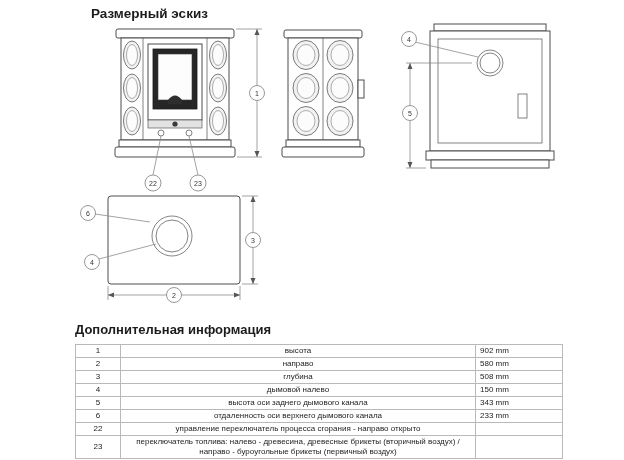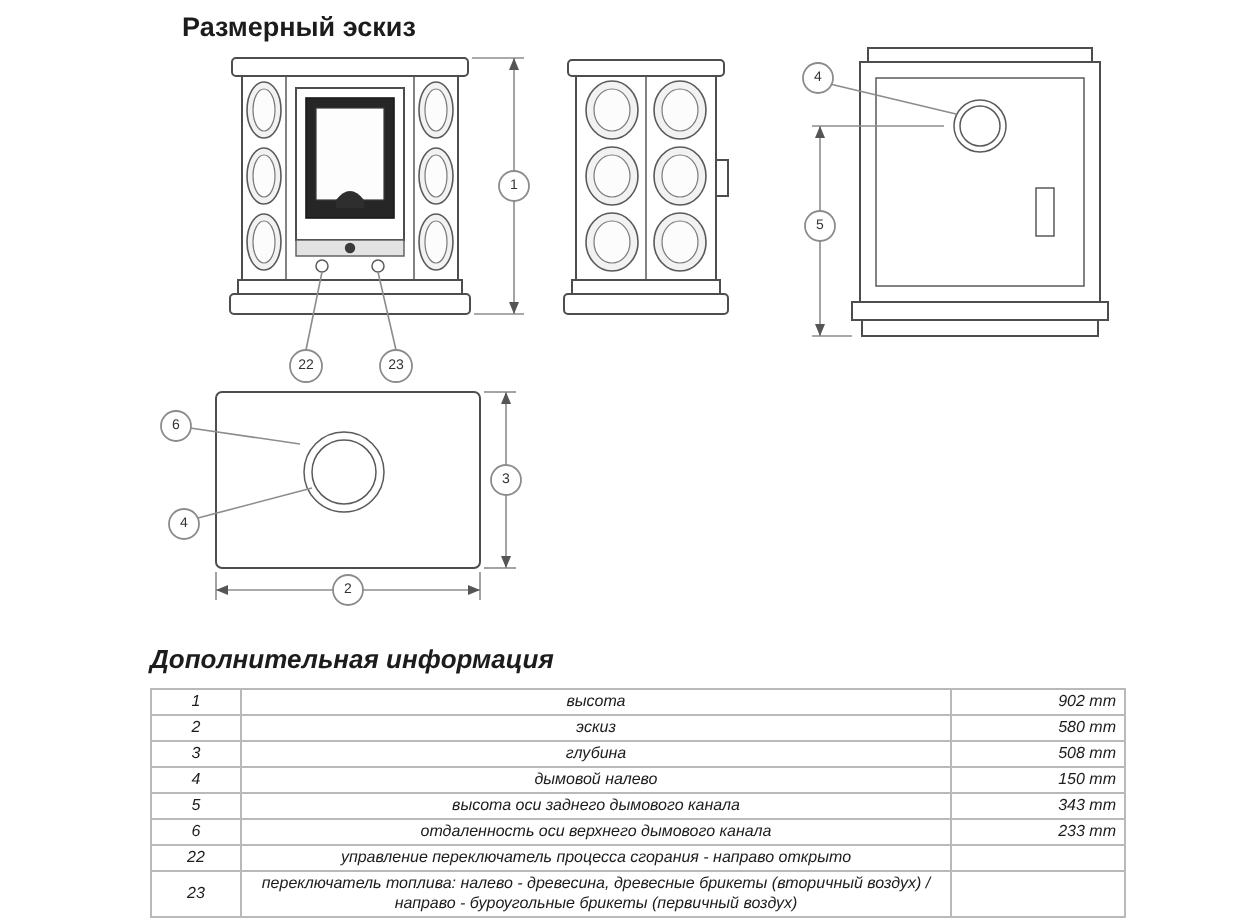--- a/index.html
+++ b/index.html
@@ -1,25 +1,25 @@
 <!DOCTYPE html>
 <html><head>
 <meta charset="utf-8">
 <style>
   html,body{margin:0;padding:0;background:#fff;}
   body{width:624px;height:460px;position:relative;font-family:"Liberation Sans",sans-serif;color:#1c1c1c;overflow:hidden;}
   .page-title{position:absolute;left:75px;top:6px;font-size:13.5px;font-weight:bold;padding-left:16px;}
   .drawing-svg{position:absolute;left:0;top:0;}
-  .info{position:absolute;left:75px;top:322px;width:476px;font-style:italic;}
+  .info{position:absolute;left:75px;top:322px;width:476px;}
   .info-title{font-size:13px;font-weight:bold;margin:0 0 7px 0;}
   table.dims{border-collapse:collapse;width:476px;font-size:8px;table-layout:fixed;}
   table.dims td{border:1px solid #b9b9b9;padding:1px 4px;vertical-align:middle;line-height:1.25;}
   td.c-num{width:36px;text-align:center;}
   td.c-desc{width:346px;text-align:center;}
-  td.c-val{width:78px;text-align:right;}
+  td.c-val{width:78px;text-align:left;}
   
   .outline{fill:#ffffff;stroke:#4d4d4d;stroke-width:1;}
   .thin{fill:none;stroke:#5a5a5a;stroke-width:0.75;}
   .tile{fill:#f2f2f2;stroke:#5a5a5a;stroke-width:0.8;}
   .tile-in{fill:#fcfcfc;stroke:#7a7a7a;stroke-width:0.6;}
   .dimline{stroke:#8c8c8c;stroke-width:0.8;fill:none;}
   .arrow{fill:#555;}
   .callout{fill:#fff;stroke:#8c8c8c;stroke-width:0.9;}
   .callout-txt{font-family:"Liberation Sans",sans-serif;font-size:7px;fill:#333;text-anchor:middle;dominant-baseline:central;}
   .dark{fill:#262626;stroke:#1a1a1a;stroke-width:0.8;}
@@ -178,21 +178,21 @@
   <div class="info-title">Дополнительная информация</div>
   <table class="dims">
     <tbody>
       <tr>
         <td class="c-num">1</td>
         <td class="c-desc">высота</td>
         <td class="c-val">902 mm</td>
       </tr>
       <tr>
         <td class="c-num">2</td>
-        <td class="c-desc">эскиз</td>
+        <td class="c-desc">направо</td>
         <td class="c-val">580 mm</td>
       </tr>
       <tr>
         <td class="c-num">3</td>
         <td class="c-desc">глубина</td>
         <td class="c-val">508 mm</td>
       </tr>
       <tr>
         <td class="c-num">4</td>
         <td class="c-desc">дымовой налево</td>

